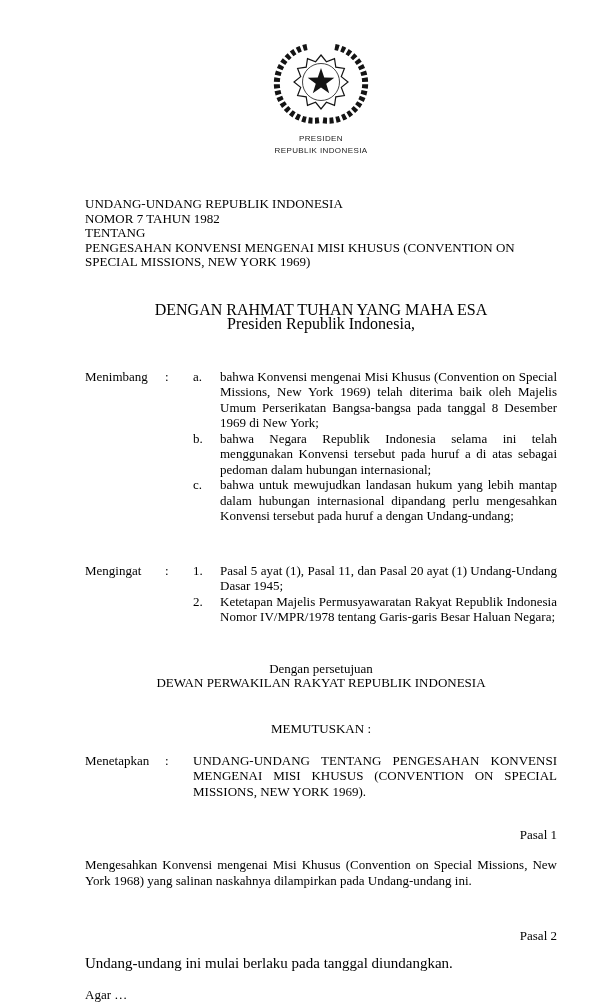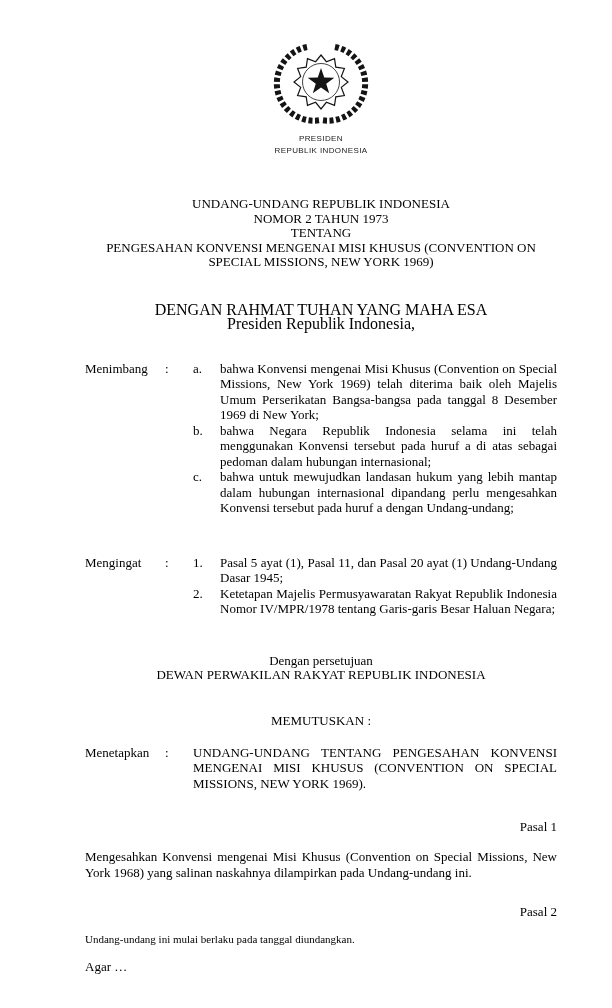--- a/index.html
+++ b/index.html
@@ -25,57 +25,56 @@
     font-family: "Liberation Sans", sans-serif;
     font-size: 8px;
     line-height: 9.5px;
     letter-spacing: 0.4px;
     color: #1a1a1a;
     margin-top: 2px;
   }
   
   .title-block {
     margin-top: 42px;
-    text-align: center;
     font-size: 13px;
     line-height: 14.5px;
   }
   .preamble-block {
     margin-top: 33px;
     text-align: center;
     font-size: 16px;
     line-height: 14.5px;
   }
   .centered-line { font-size: 13px; text-align: center; }
   .persetujuan-block { margin-top: 37px; line-height: 14.5px; }
   .memutuskan-line { margin-top: 30px; }
   .pasal-heading { text-align: right; font-size: 13px; }
   
   .clause {
     display: grid;
     grid-template-columns: 80px 28px 1fr;
     font-size: 13px;
     line-height: 15.5px;
   }
-  .clause-menimbang { margin-top: 29px; }
+  .clause-menimbang { margin-top: 37px; }
   .clause-mengingat { margin-top: 39px; }
   .clause-menetapkan { margin-top: 16px; }
   .clause-label { text-align: left; }
   .clause-colon { text-align: left; }
   .clause-item {
     display: grid;
     grid-template-columns: 27px 1fr;
   }
   .item-text { text-align: justify; }
   .clause-text-wide { text-align: justify; }
   
   .pasal1-heading { margin-top: 28px; }
   .pasal1-body { margin-top: 14px; font-size: 13px; line-height: 15.5px; text-align: justify; }
-  .pasal2-heading { margin-top: 24px; }
-  .pasal2-body { margin-top: 12px; font-size: 11px; line-height: 15.5px; }
+  .pasal2-heading { margin-top: 40px; }
+  .pasal2-body { margin-top: 12px; font-size: 15px; line-height: 15.5px; }
   .agar-line { margin-top: 4px; font-size: 13px; text-align: left; }
 </style>
 </head>
 <body>
 
 <div class="page">
 
   <header class="emblem-block">
     <svg width="116" height="92" viewBox="0 0 116 92" aria-hidden="true">
       <g transform="translate(58,46)">
@@ -88,21 +87,21 @@
 
         <polygon points="0,-14 3.23,-4.45 13.3,-4.33 5.23,1.70 8.23,11.3 0,5.5 -8.23,11.3 -5.23,1.70 -13.3,-4.33 -3.23,-4.45" fill="#141414"></polygon>
       </g>
     </svg>
     <div class="emblem-caption">PRESIDEN</div>
     <div class="emblem-caption">REPUBLIK INDONESIA</div>
   </header>
 
   <section class="title-block">
     <div>UNDANG-UNDANG REPUBLIK INDONESIA</div>
-    <div>NOMOR 2 TAHUN 1973</div>
+    <div>NOMOR 7 TAHUN 1982</div>
     <div>TENTANG</div>
     <div>PENGESAHAN KONVENSI MENGENAI MISI KHUSUS (CONVENTION ON SPECIAL MISSIONS, NEW YORK 1969)</div>
   </section>
 
   <section class="preamble-block">
     <div>DENGAN RAHMAT TUHAN YANG MAHA ESA</div>
     <div>Presiden Republik Indonesia,</div>
   </section>
 
   <section class="clause clause-menimbang">

